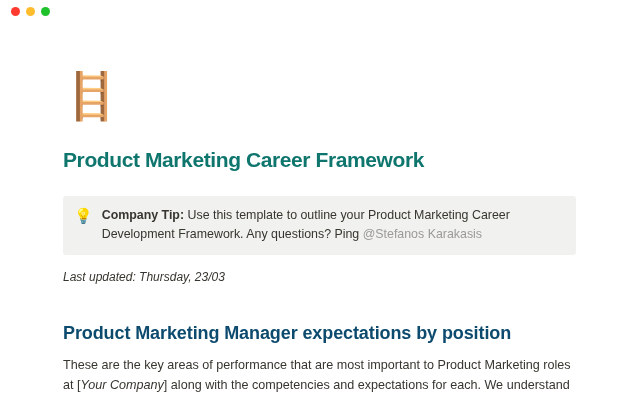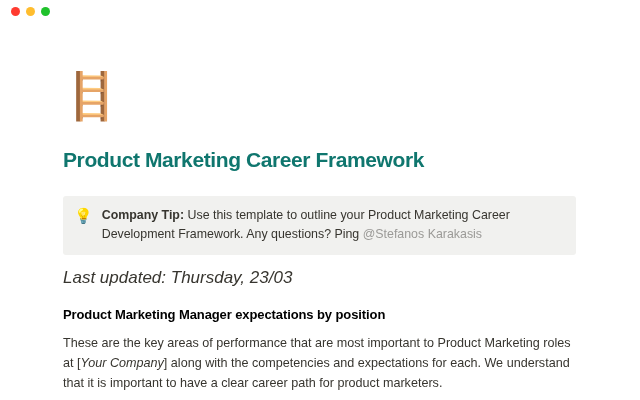--- a/index.html
+++ b/index.html
@@ -87,33 +87,33 @@
   }
   .callout-text b { font-weight: 700; }
   .mention {
     color: #9b9a97;
     margin-top: 29px;
   }
 
   
   .last-updated {
     margin-top: 13px;
-    font-size: 17px;
+    font-size: 12px;
     line-height: 19px;
     font-style: italic;
     color: #37352f;
   }
 
   
   .section-heading {
-    margin-top: 20px;
-    font-size: 13px;
+    margin-top: 35px;
+    font-size: 18px;
     font-weight: 700;
     line-height: 1.3;
-    color: #000000;
+    color: #0c4a6e;
     letter-spacing: -0.1px;
   }
 
   
   .para {
     margin-top: 9px;
     font-size: 12.6px;
     line-height: 20px;
     color: #37352f;
     max-width: 510px;

